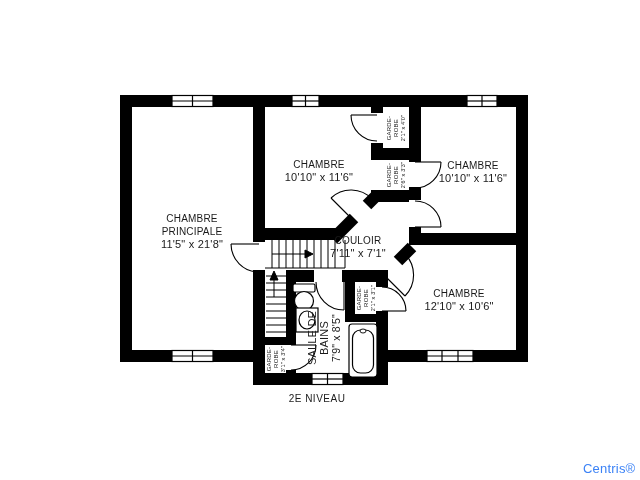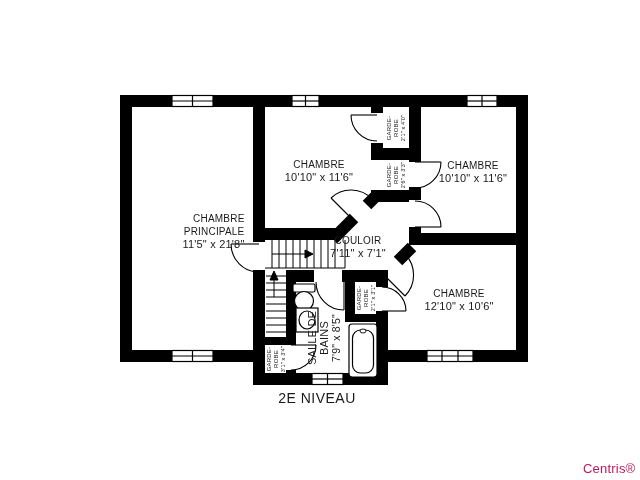--- a/index.html
+++ b/index.html
@@ -4,28 +4,28 @@
 <style>
   html,body{margin:0;padding:0;background:#ffffff;}
   body{width:640px;height:480px;position:relative;overflow:hidden;
        font-family:"Liberation Sans", sans-serif;color:#1a1a1a;}
   #plan-svg{position:absolute;left:0;top:0;}
   .lbl{position:absolute;transform:translate(-50%,-50%);text-align:center;
        color:#1a1a1a;letter-spacing:.2px;}
   .lbl.rot{transform:translate(-50%,-50%) rotate(-90deg);}
   .room-name{font-size:10px;line-height:13px;white-space:normal;}
   .room-dims{font-size:11px;line-height:13px;white-space:nowrap;}
-  .w105{width:105px;text-align:right;}
+  .w105{width:105px;}
   .bath .room-name{width:56px;font-size:11px;line-height:12px;margin:0 auto;}
   .bath .room-dims{font-size:10.5px;}
   .closet .room-name{font-size:6px;line-height:6.8px;width:28px;margin:0 auto;}
   .closet .room-dims{font-size:5.5px;line-height:6.5px;white-space:nowrap;}
-  .level{font-size:14px;letter-spacing:.5px;}
+  .level{font-size:10px;letter-spacing:.5px;}
   .watermark{position:absolute;left:583px;top:461px;font-size:13px;
-             color:#be185d;letter-spacing:.2px;text-align:right;}
+             color:#3b82f6;letter-spacing:.2px;text-align:right;}
 </style>
 </head>
 <body>
 
 <svg id="plan-svg" width="640" height="480" viewBox="0 0 640 480">
 
   <g fill="#000000">
     <rect x="120" y="95" width="408" height="12"></rect>
     <rect x="120" y="95" width="12" height="267"></rect>
     <rect x="516" y="95" width="12" height="267"></rect>

